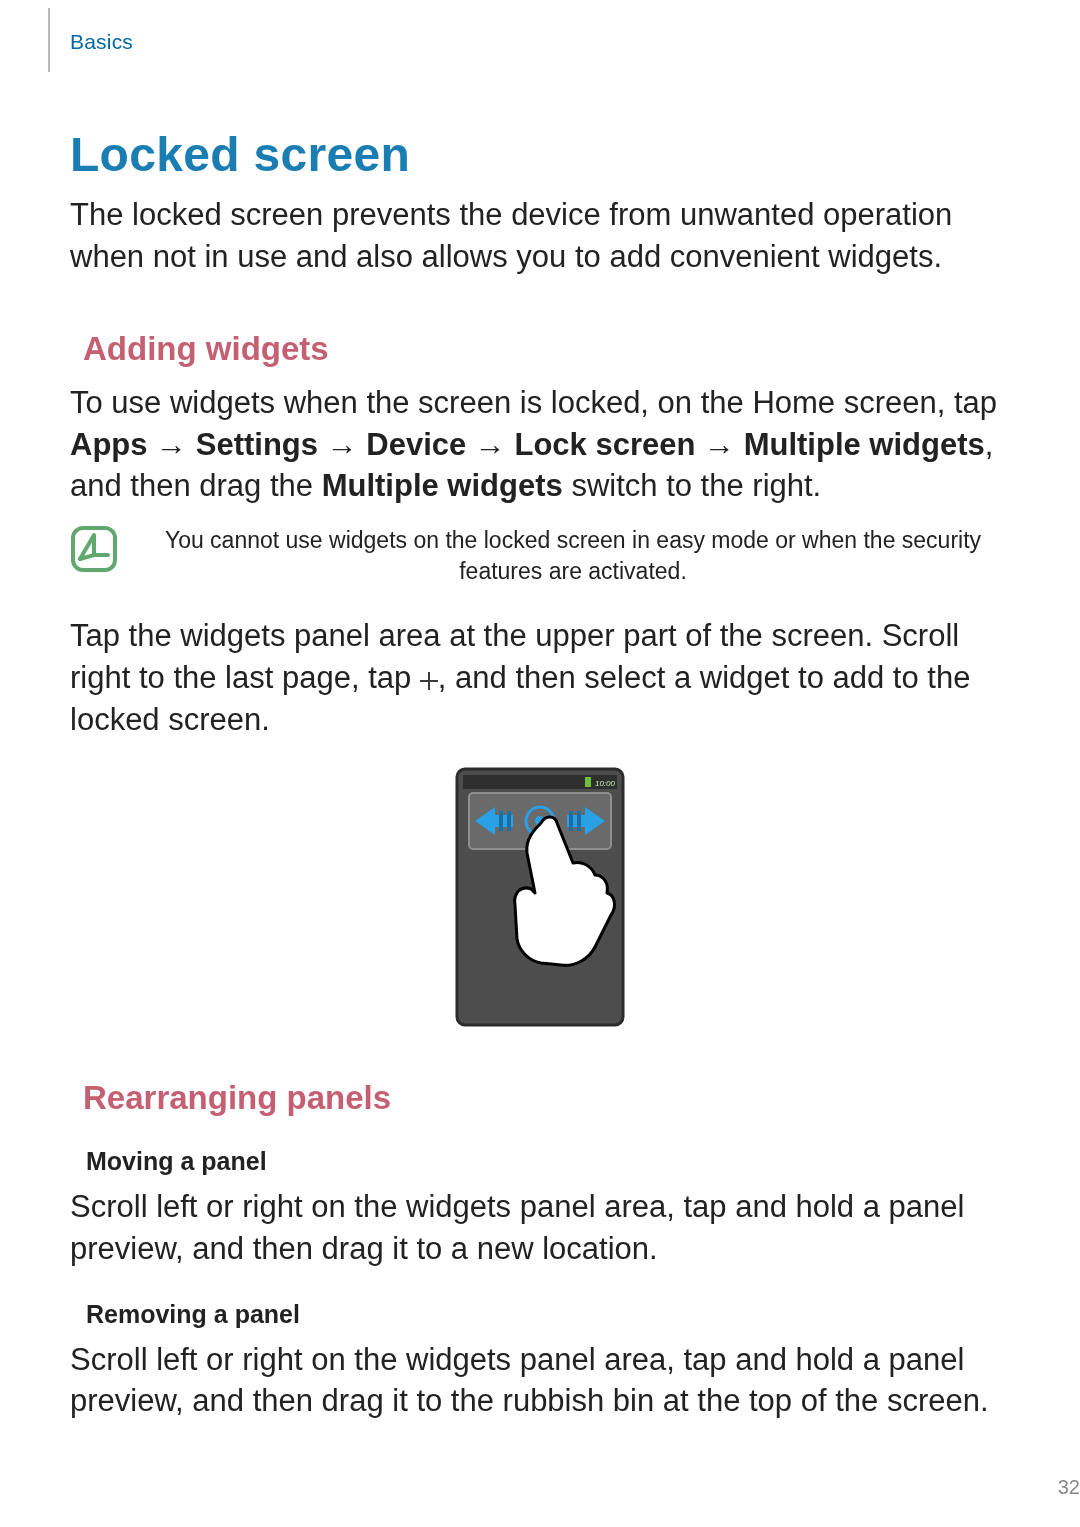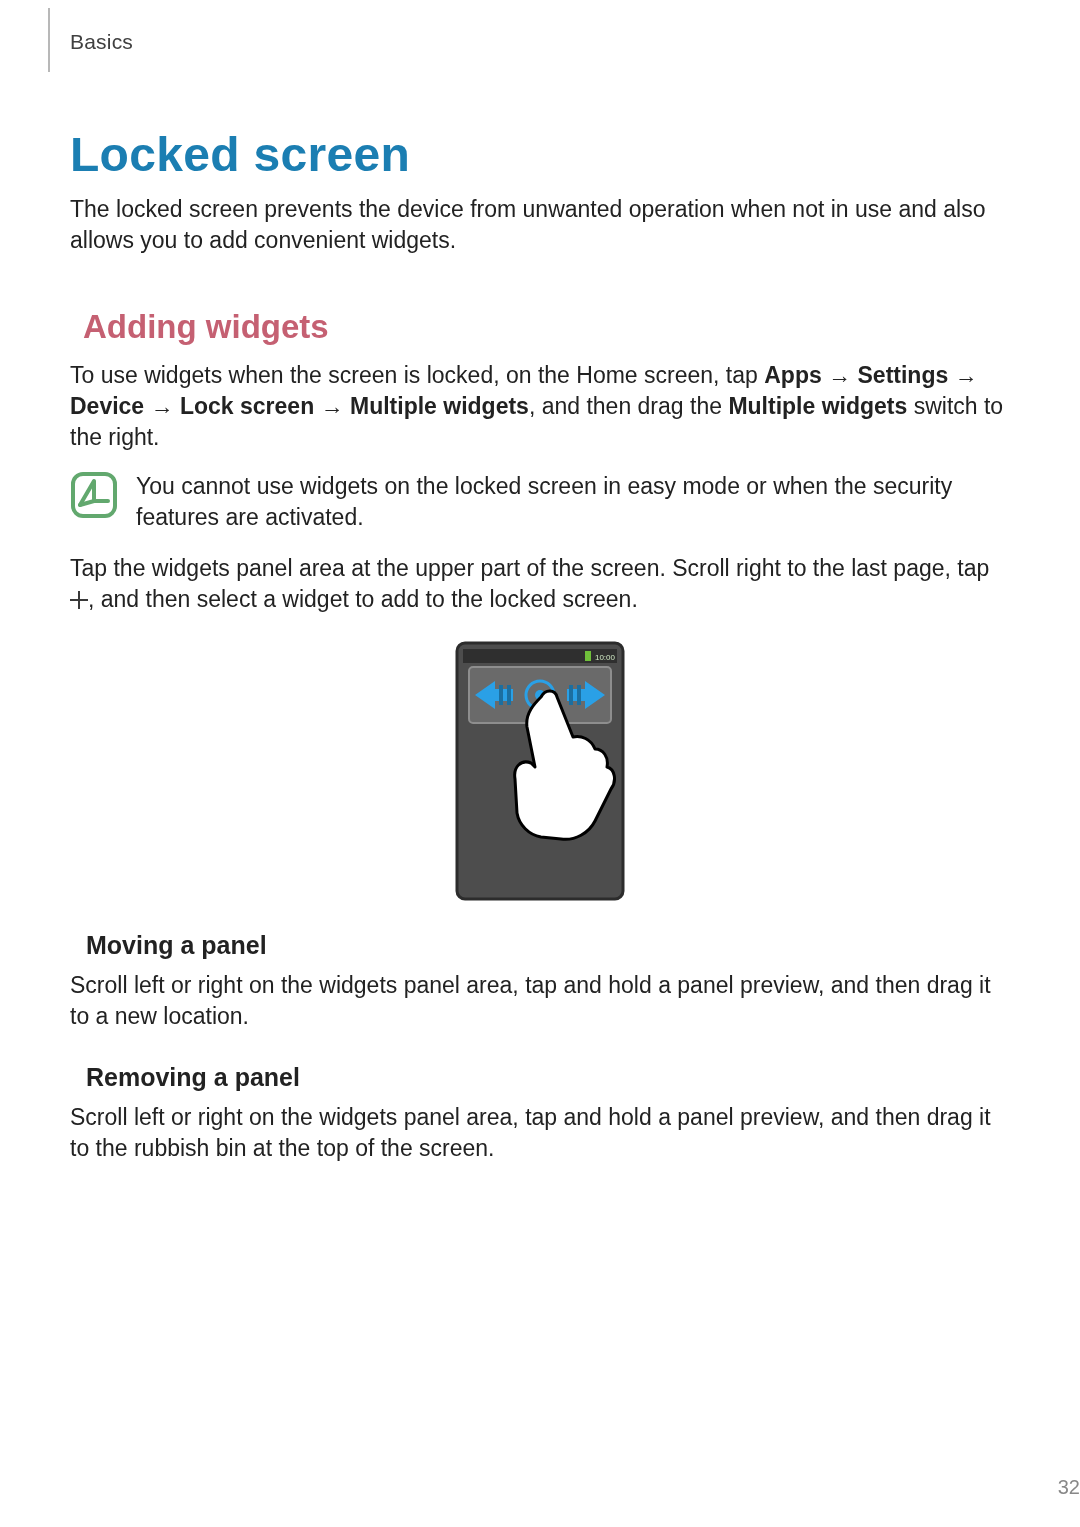--- a/index.html
+++ b/index.html
@@ -24,33 +24,33 @@
   .crumb-sep {
     position: absolute;
     left: -22px;
     top: -22px;
     width: 2px;
     height: 64px;
     background: #b8b8b8;
   }
   .crumb {
     font-size: 21px;
-    color: #404040;
+    color: #0369a1;
     letter-spacing: 0.2px;
     text-align: center;
   }
   h1.title {
     font-size: 48px;
     font-weight: 700;
     color: #1b7eb2;
     margin: 55px 0 12px 0;
     letter-spacing: 0.3px;
   }
   p.body {
-    font-size: 23px;
+    font-size: 31px;
     line-height: 1.35;
     color: #222;
     margin: 0 0 10px 0;
   }
   h2.sub {
     font-size: 33px;
     font-weight: 700;
     color: #c56072;
     margin: 52px 0 14px 13px;
   }
@@ -58,22 +58,23 @@
     font-size: 25px;
     font-weight: 700;
     color: #222;
     margin: 30px 0 10px 16px;
   }
   .bold { font-weight: 700; }
   .arrow { font-weight: 400; }
   .note-row {
     display: flex;
     gap: 18px;
-    margin: 18px 0 20px 0;
+    margin: 18px 0 28px 0;
     align-items: flex-start;
+    text-align: center;
   }
   .note-icon {
     flex: 0 0 48px;
     height: 48px;
   }
   .note-text {
     font-size: 23px;
     line-height: 1.35;
   }
   .plus-inline {
@@ -87,20 +88,21 @@
     content:"";
     position:absolute;
     background:#393939;
   }
   .plus-inline::before { left:8px; top:0; width:2px; height:18px; }
   .plus-inline::after  { left:0; top:8px; width:18px; height:2px; }
   .figure-wrap {
     display: flex;
     justify-content: center;
     margin: 26px 0 10px 0;
+    font-style: italic;
   }
   .page-num {
     position: absolute;
     left: 0; right: 0;
     bottom: 28px;
     text-align: right;
     font-size: 20px;
     color: #888;
   }
 </style>
@@ -178,20 +180,21 @@
                  C74 194, 64 184, 62 172
                  L60 138
                  C58 126, 66 118, 76 122
                  L80 126
                  L72 86
                  C70 72, 80 62, 86 56 Z"></path>
       </g>
     </svg>
   </div>
 
+  <h2 class="sub">Rearranging panels</h2>
 
   <h3 class="subsub">Moving a panel</h3>
   <p class="body">Scroll left or right on the widgets panel area, tap and hold a panel preview, and then drag it to a new location.</p>
 
   <h3 class="subsub">Removing a panel</h3>
   <p class="body">Scroll left or right on the widgets panel area, tap and hold a panel preview, and then drag it to the rubbish bin at the top of the screen.</p>
 
   <div class="page-num">32</div>
 </div>
 

